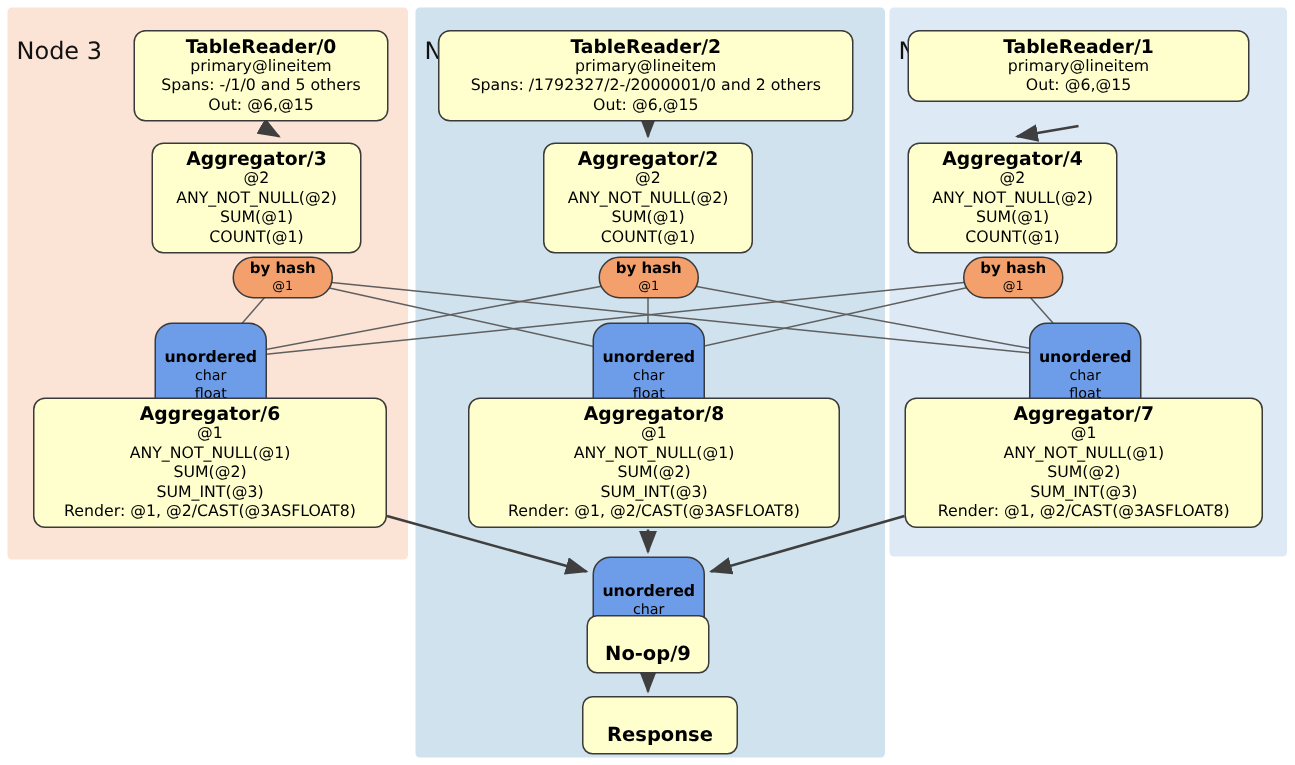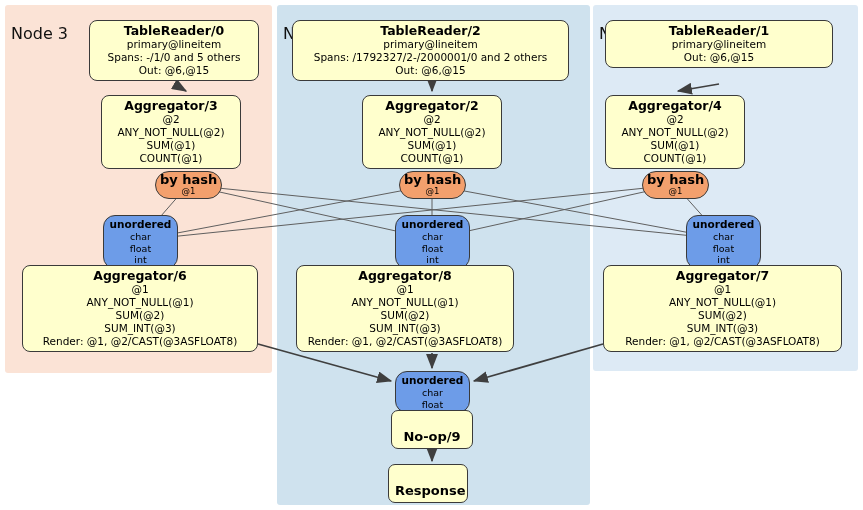--- a/index.html
+++ b/index.html
@@ -15,24 +15,24 @@
   #edges{position:absolute;left:0;top:0;z-index:1;pointer-events:none;}
   .dist{stroke:var(--thin-edge);stroke-width:1;fill:none;}
   .flow{stroke:var(--edge-color);stroke-width:1.7;fill:none;}
 
   .box,.router,.sync{position:absolute;z-index:2;box-sizing:border-box;text-align:center;white-space:nowrap;}
   .box{background:var(--processor-fill);border:1px solid var(--border-color);border-radius:8px;padding:2px 3px 3px 3px;}
   .box .t{font-weight:bold;font-size:12.5px;line-height:15px;}
   .box .l{font-size:10.5px;line-height:13px;}
 
   .router{background:var(--router-fill);border:1px solid var(--border-color);border-radius:14px;padding:2px 4px;}
-  .router .rt{font-weight:bold;font-size:13px;line-height:12px;}
+  .router .rt{font-weight:bold;font-size:10px;line-height:12px;}
   .router .rs{font-size:8.5px;line-height:10px;}
 
-  .sync{background:var(--sync-fill);border:1px solid var(--border-color);border-radius:12px;padding:2px 3px;}
+  .sync{background:var(--sync-fill);border:1px solid var(--border-color);border-radius:12px;padding:16px 3px;}
   .sync .st{font-weight:bold;font-size:10.5px;line-height:13px;}
   .sync .sl{font-size:9.5px;line-height:11.5px;}
 
   .smallbox{border-radius:7px;padding:17px 6px 3px 6px;}
   .smallbox .t{font-size:13px;line-height:17px;}
 </style>
 </head>
 <body>
 
 <div id="canvas">
@@ -123,21 +123,21 @@
   <div class="router" style="left:399px;top:171px;width:67px">
     <div class="rt">by hash</div>
     <div class="rs">@1</div>
   </div>
   <div class="sync" style="left:395px;top:215px;width:75px">
     <div class="st">unordered</div>
     <div class="sl">char</div>
     <div class="sl">float</div>
     <div class="sl">int</div>
   </div>
-  <div class="box" style="left:296px;top:265px;width:218px">
+  <div class="box" style="left:312px;top:265px;width:248px">
     <div class="t">Aggregator/8</div>
     <div class="l">@1</div>
     <div class="l">ANY_NOT_NULL(@1)</div>
     <div class="l">SUM(@2)</div>
     <div class="l">SUM_INT(@3)</div>
     <div class="l">Render: @1, @2/CAST(@3ASFLOAT8)</div>
   </div>
 
   <div class="box" style="left:605px;top:20px;width:228px">
     <div class="t">TableReader/1</div>
@@ -171,17 +171,17 @@
   </div>
 
   <div class="sync" style="left:395px;top:371px;width:75px">
     <div class="st">unordered</div>
     <div class="sl">char</div>
     <div class="sl">float</div>
   </div>
   <div class="box smallbox" style="left:391px;top:410px;width:82px">
     <div class="t">No-op/9</div>
   </div>
-  <div class="box smallbox" style="left:388px;top:464px;width:80px">
+  <div class="box smallbox" style="left:388px;top:464px;width:104px">
     <div class="t">Response</div>
   </div>
 
 </div>
 
 </body></html>

